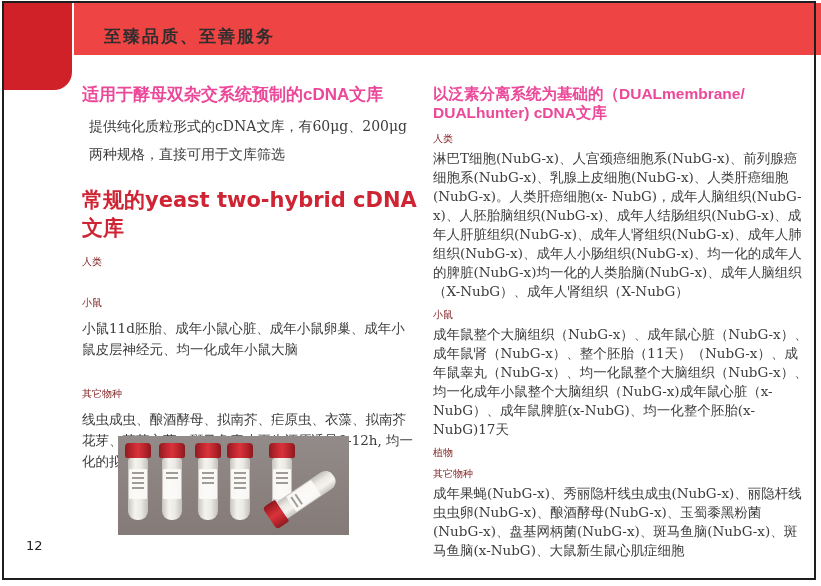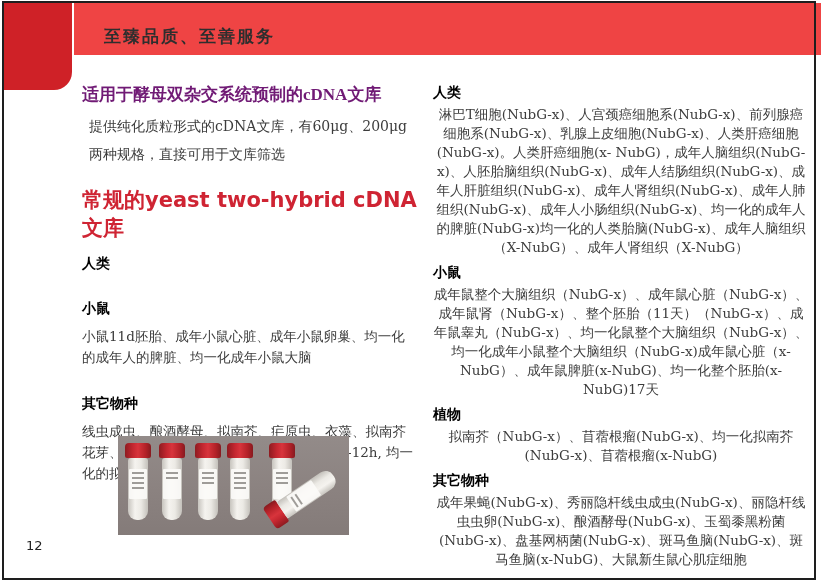--- a/index.html
+++ b/index.html
@@ -23,47 +23,47 @@
   .slogan {
     position:absolute; left:30px; top:22px;
     font-family:"DejaVu Serif", serif;
     font-size:17px; font-weight:bold; color:#2e2e2e; letter-spacing:2px;
   }
   .col { position:absolute; top:84px; color:#3c3c3c; }
   .col-left  { left:82px;  width:336px; }
   .col-right { left:433px; width:376px; }
 
   .title-red {
-    font-family:Liberation Serif, serif;
-    color:#701a75; font-weight:bold; font-size:17px; line-height:21px;
+    font-family:Liberation Sans, sans-serif;
+    color:#ec4899; font-weight:bold; font-size:17px; line-height:21px;
     margin:0 0 7px 0;
   }
   .intro {
     font-family:"DejaVu Serif", serif;
     font-size:14px; line-height:28px; color:#3c3c3c;
     padding-left:7px; margin-bottom:18px;
   }
   .subtitle {
     color:#cf2433; font-weight:bold; font-size:21px; margin:0 0 13px 0;
   }
   .sec h3 {
-    color:#000000; font-weight:bold; font-size:14px;
+    color:#7f1d1d; font-weight:normal; font-size:10px;
   }
   .sec p {
     font-family:"DejaVu Serif", serif;
     font-size:13.5px; color:#3c3c3c;
   }
   .col-left .sec { margin-bottom:27px; }
   .col-left .sec h3 { margin-bottom:8px; }
   .col-left .sec p { line-height:21px; }
 
   .col-right .title-red { font-size:15.5px; line-height:19px; margin-bottom:10px; }
   .col-right .sec { margin-bottom:7px; }
   .col-right .sec h3 { margin-bottom:3px; }
-  .col-right .sec p { line-height:19px;text-align:center; }
+  .col-right .sec p { line-height:19px; }
 
   
   .photo {
     position:absolute; left:118px; top:436px; width:231px; height:99px;
     background:linear-gradient(180deg,#938b89 0%,#8b8280 55%,#847b79 100%);
   }
   .vial { position:absolute; width:26px; height:78px; }
   .cap {
     width:26px; height:15px; border-radius:4px 4px 2px 2px;
     background:linear-gradient(90deg,#8e1b20,#c42730 30%,#d8343c 50%,#b22128 80%,#871a1f);
@@ -100,41 +100,41 @@
   <div class="col col-left">
     <h1 class="title-red">适用于酵母双杂交系统预制的cDNA文库</h1>
     <p class="intro">提供纯化质粒形式的cDNA文库，有60μg、200μg 两种规格，直接可用于文库筛选</p>
     <h2 class="subtitle">常规的yeast two-hybrid cDNA文库</h2>
 
     <div class="sec">
       <h3>人类</h3>
     </div>
     <div class="sec">
       <h3>小鼠</h3>
-      <p>小鼠11d胚胎、成年小鼠心脏、成年小鼠卵巢、均一化的成年人的脾脏、均一化成年小鼠大脑</p>
+      <p>小鼠11d胚胎、成年小鼠心脏、成年小鼠卵巢、成年小鼠皮层神经元、均一化成年小鼠大脑</p>
     </div>
     <div class="sec">
       <h3>其它物种</h3>
       <p>线虫成虫、酿酒酵母、拟南芥、疟原虫、衣藻、拟南芥花芽、莱茵衣藻、斑马鱼真皮再生还原诱导9-12h, 均一化的拟南芥组织</p>
     </div>
   </div>
 
   <div class="col col-right">
+    <h1 class="title-red">以泛素分离系统为基础的（DUALmembrane/ DUALhunter) cDNA文库</h1>
 
     <div class="sec">
       <h3>人类</h3>
       <p>淋巴T细胞(NubG-x)、人宫颈癌细胞系(NubG-x)、前列腺癌细胞系(NubG-x)、乳腺上皮细胞(NubG-x)、人类肝癌细胞(NubG-x)。人类肝癌细胞(x- NubG)，成年人脑组织(NubG-x)、人胚胎脑组织(NubG-x)、成年人结肠组织(NubG-x)、成年人肝脏组织(NubG-x)、成年人肾组织(NubG-x)、成年人肺组织(NubG-x)、成年人小肠组织(NubG-x)、均一化的成年人的脾脏(NubG-x)均一化的人类胎脑(NubG-x)、成年人脑组织（X-NubG）、成年人肾组织（X-NubG）</p>
     </div>
     <div class="sec">
       <h3>小鼠</h3>
       <p>成年鼠整个大脑组织（NubG-x）、成年鼠心脏（NubG-x）、成年鼠肾（NubG-x）、整个胚胎（11天）（NubG-x）、成年鼠睾丸（NubG-x）、均一化鼠整个大脑组织（NubG-x）、均一化成年小鼠整个大脑组织（NubG-x)成年鼠心脏（x-NubG）、成年鼠脾脏(x-NubG)、均一化整个胚胎(x-NubG)17天</p>
     </div>
     <div class="sec">
       <h3>植物</h3>
-      <p>拟南芥（NubG-x）、苜蓿根瘤(NubG-x)、均一化拟南芥(NubG-x)、苜蓿根瘤(x-NubG)</p>
     </div>
     <div class="sec">
       <h3>其它物种</h3>
       <p>成年果蝇(NubG-x)、秀丽隐杆线虫成虫(NubG-x)、丽隐杆线虫虫卵(NubG-x)、酿酒酵母(NubG-x)、玉蜀黍黑粉菌(NubG-x)、盘基网柄菌(NubG-x)、斑马鱼脑(NubG-x)、斑马鱼脑(x-NubG)、大鼠新生鼠心肌症细胞</p>
     </div>
   </div>
 
   <div class="photo">
     <div class="vial" style="left:7px;top:7px">
       <div class="cap"></div>

